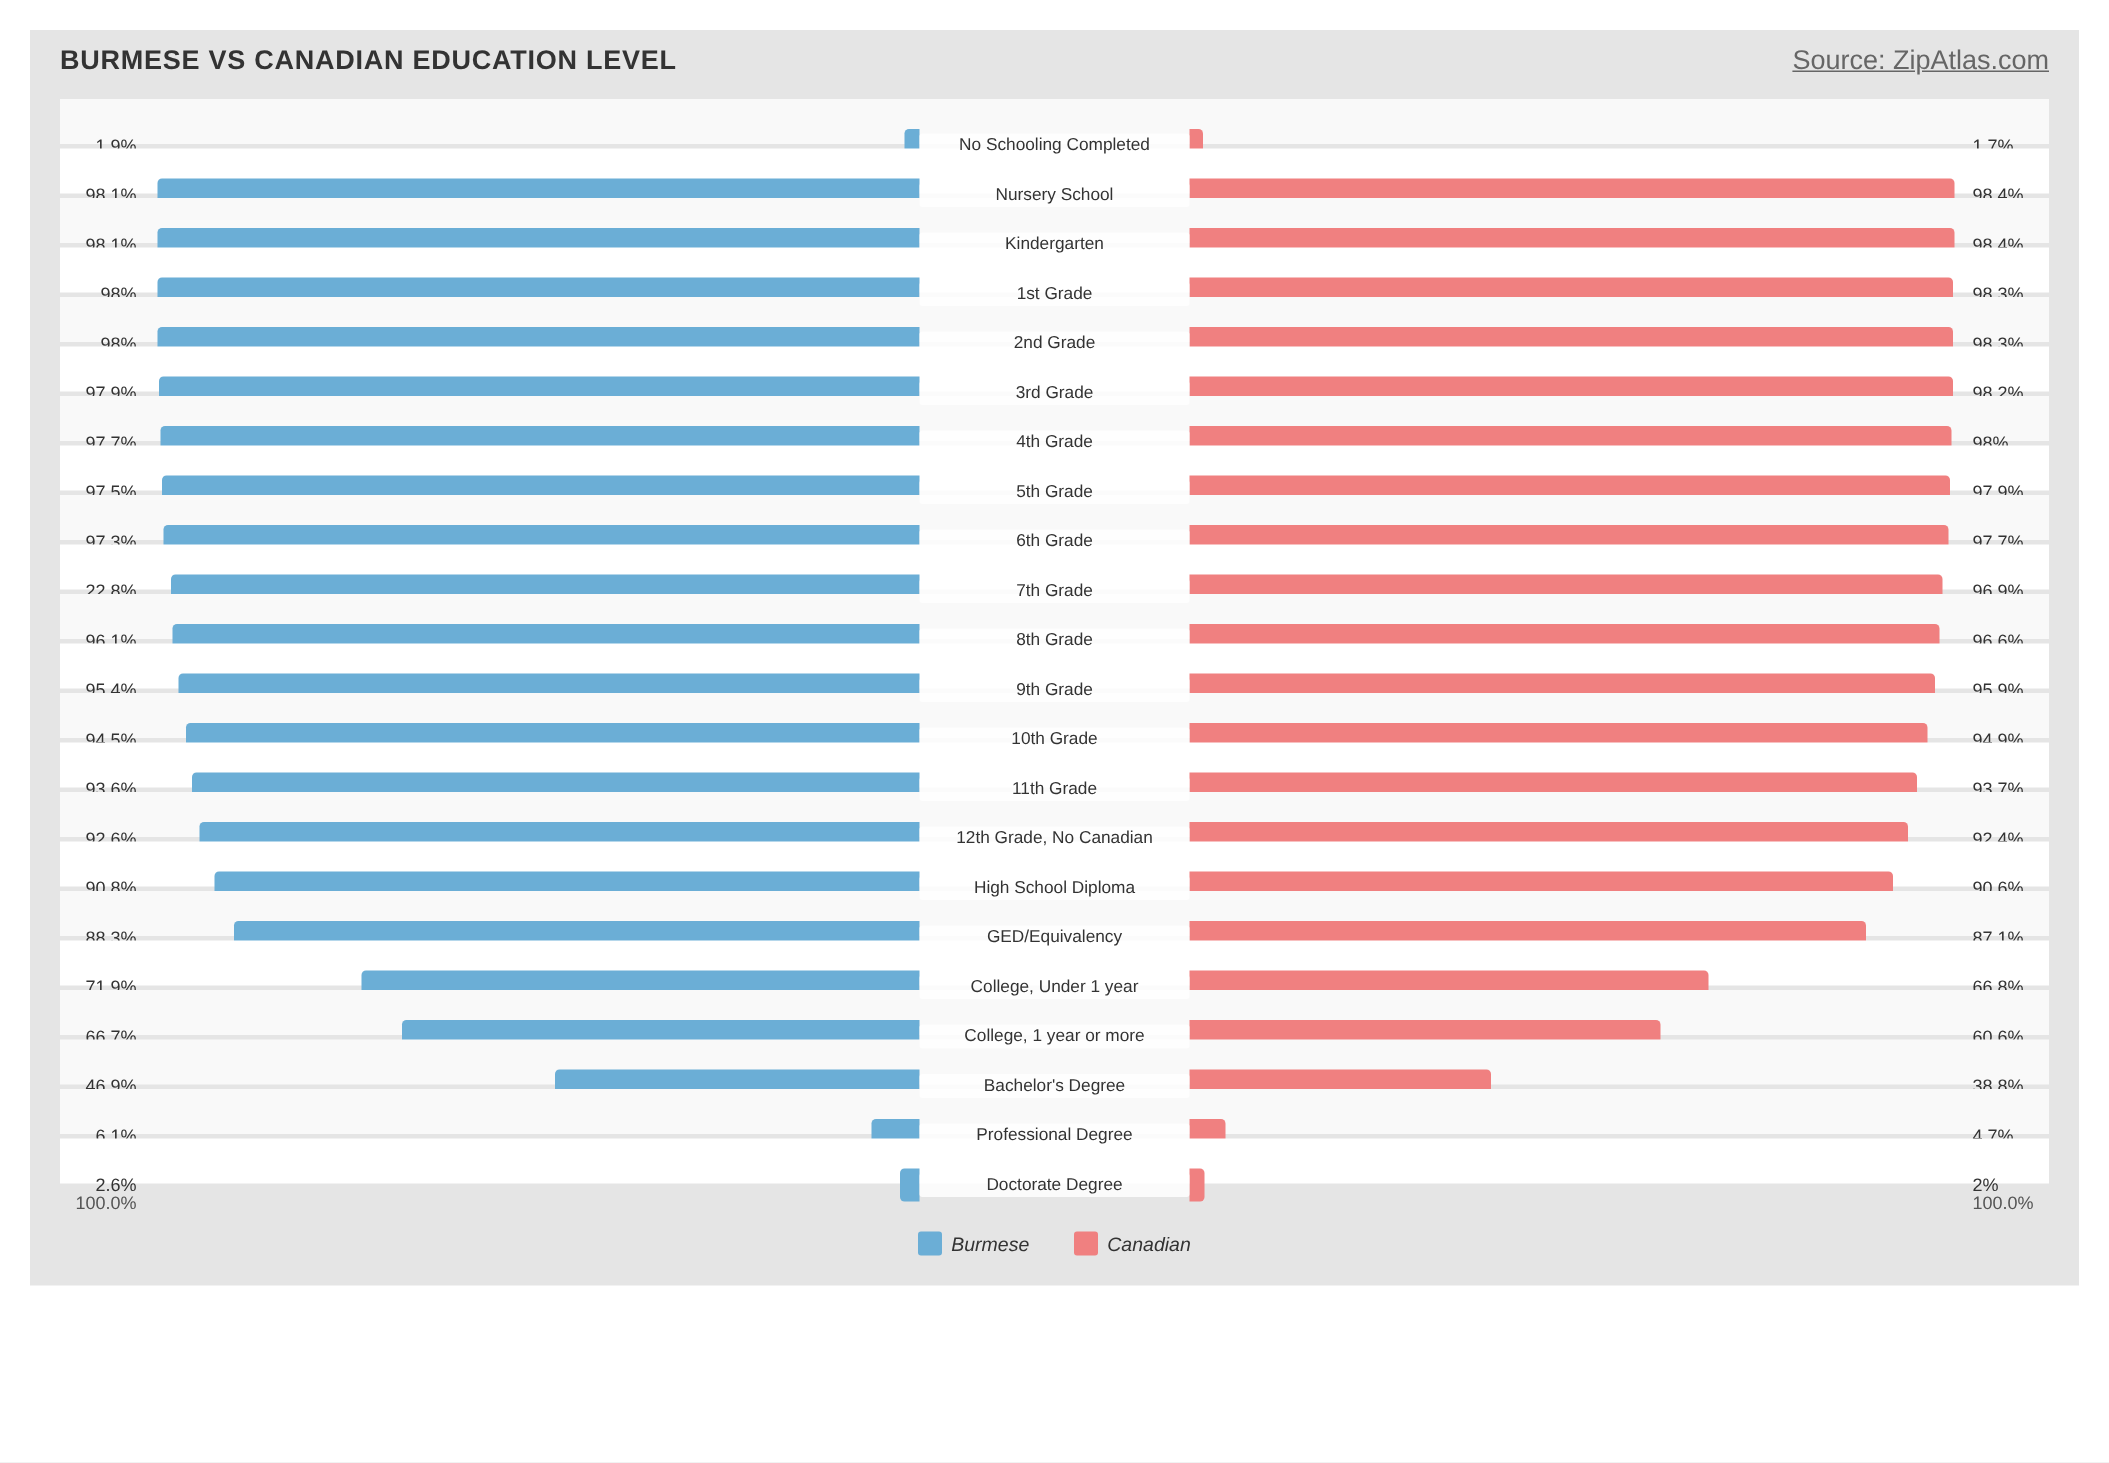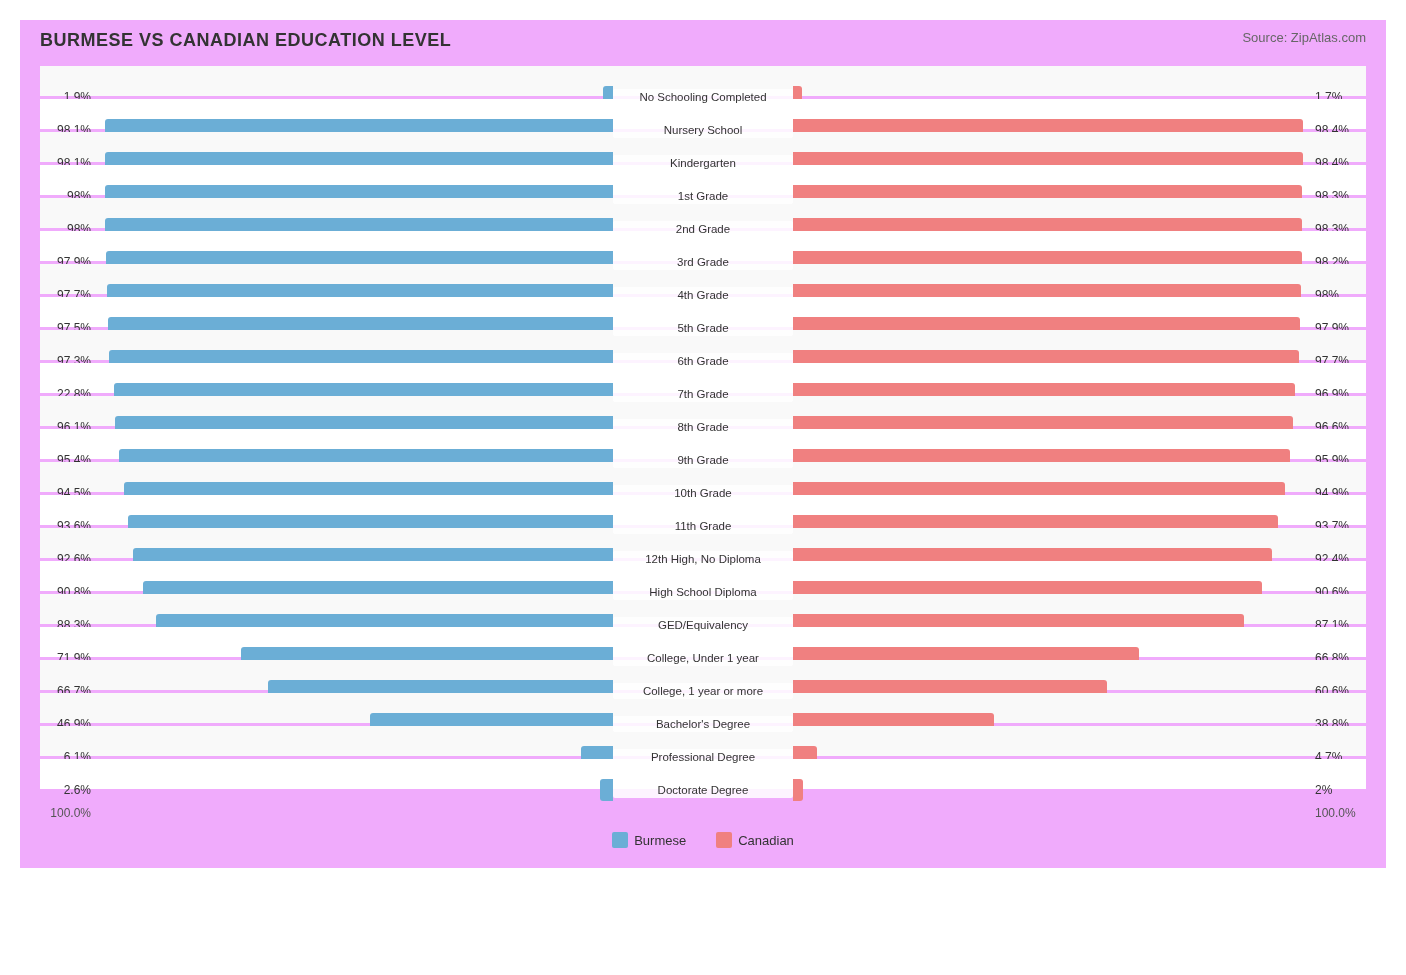--- a/index.html
+++ b/index.html
@@ -6,39 +6,40 @@
     body {
       font-family: Arial, sans-serif;
       background: #fff;
       width: 1406px;
       min-height: 975px;
       padding: 20px;
     }
     .chart-container {
       width: 1366px;
       margin: 0 auto;
-      background: #f0abfc;
+      background: #e5e5e5;
       padding: 10px 20px 20px 20px;
     }
     .chart-header {
       display: flex;
       justify-content: space-between;
       align-items: flex-start;
       margin-bottom: 15px;
     }
     .chart-title {
       font-size: 18px;
       font-weight: bold;
       color: #333;
       text-transform: uppercase;
       letter-spacing: 0.5px;
     }
     .chart-source {
-      font-size: 13px;
+      font-size: 18px;
       color: #666;
+      text-decoration: underline;
     }
     .chart-area {
       width: 100%;
       position: relative;
     }
     .bar-row {
       display: flex;
       align-items: center;
       margin-bottom: 3px;
       height: 30px;
@@ -119,35 +120,36 @@
       justify-content: center;
       gap: 30px;
       margin-top: 12px;
     }
     .legend-item {
       display: flex;
       align-items: center;
       gap: 6px;
       font-size: 13px;
       color: #333;
+      font-style: italic;
     }
     .legend-box {
       width: 16px;
       height: 16px;
       border-radius: 2px;
     }
     .burmese-color { background: #6baed6; }
     .canadian-color { background: #f08080; }
 
     
     .axis-row {
       display: flex;
       align-items: center;
       width: 100%;
-      margin-top: 17px;
+      margin-top: 6px;
       gap: 24px;
     }
     .axis-left {
       width: 55px;
       text-align: right;
       font-size: 12px;
       color: #555;
       padding-right: 4px;
     }
     .axis-spacer-left { flex: 1; }
@@ -352,21 +354,21 @@
         </div>
         <div class="right-value">93.7%</div>
       </div>
     </div>
       <div class="bar-row bg-stripe-even">
       <div class="row-inner">
         <div class="left-value">92.6%</div>
         <div class="left-bar-container">
           <div class="left-bar" style="width:92.6%;"></div>
         </div>
-        <div class="center-label">12th High, No Diploma</div>
+        <div class="center-label">12th Grade, No Canadian</div>
         <div class="right-bar-container">
           <div class="right-bar" style="width:92.4%;"></div>
         </div>
         <div class="right-value">92.4%</div>
       </div>
     </div>
       <div class="bar-row bg-stripe-odd">
       <div class="row-inner">
         <div class="left-value">90.8%</div>
         <div class="left-bar-container">

